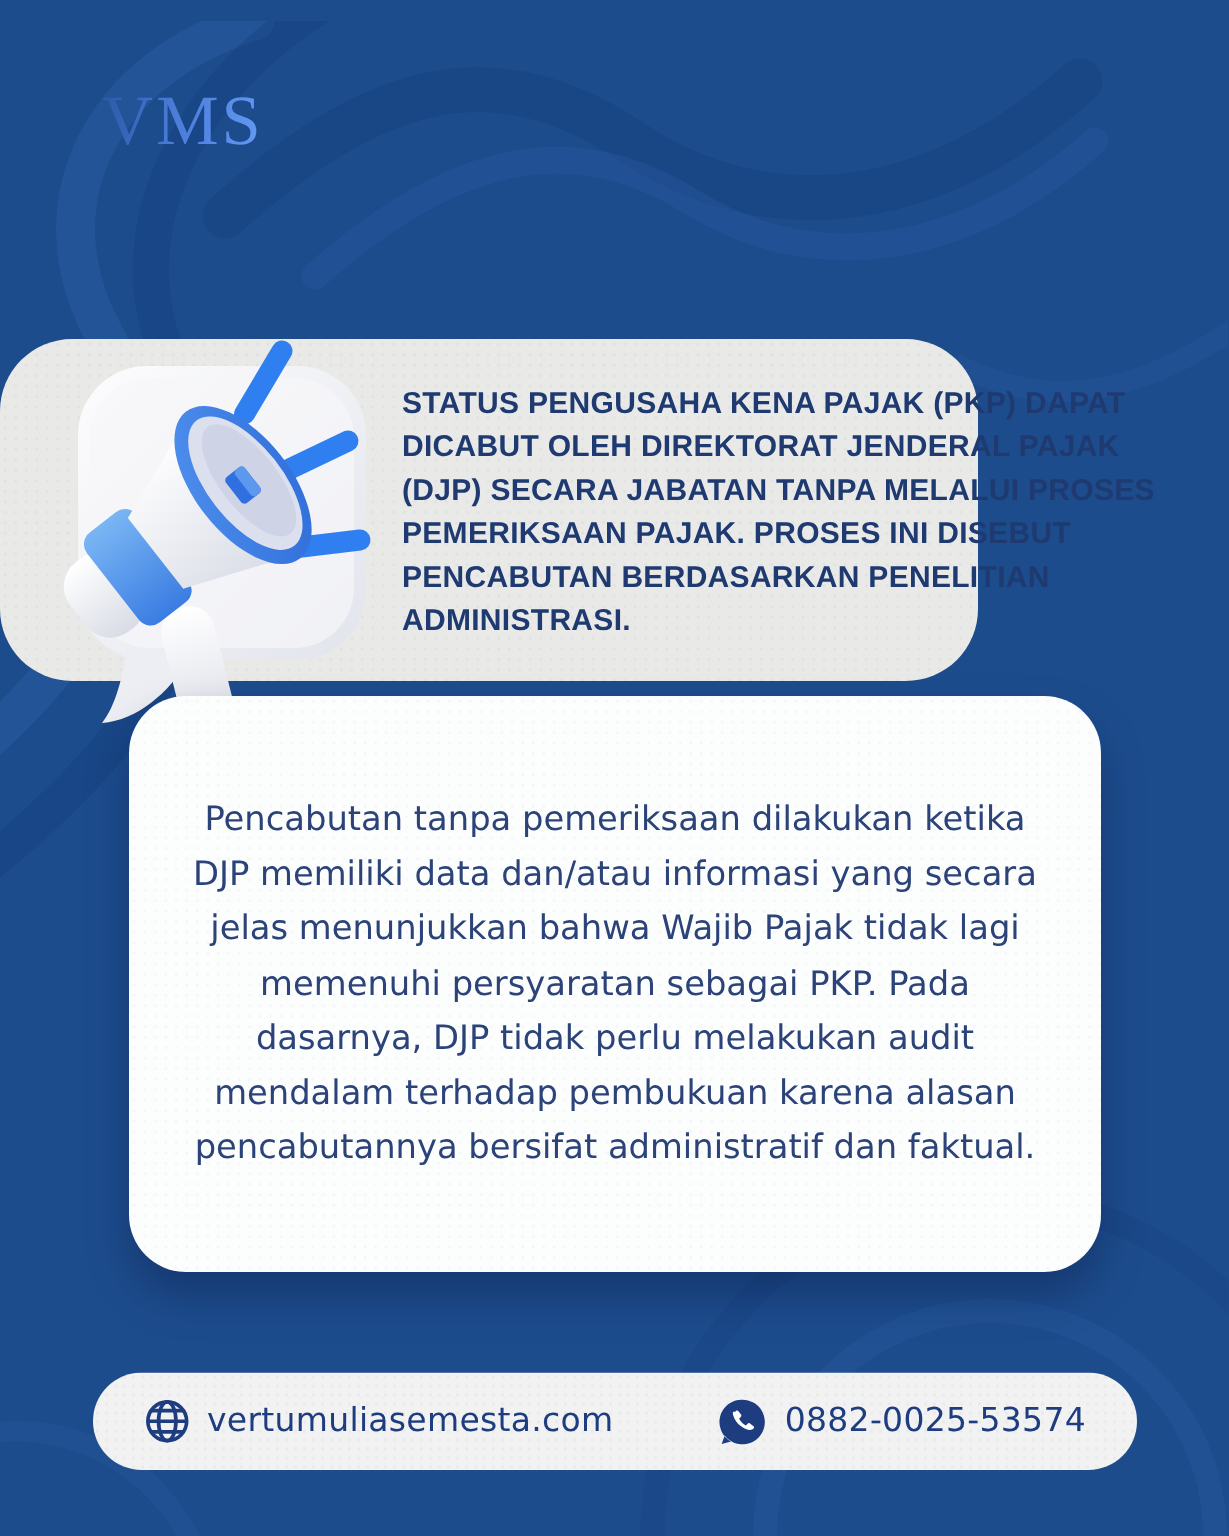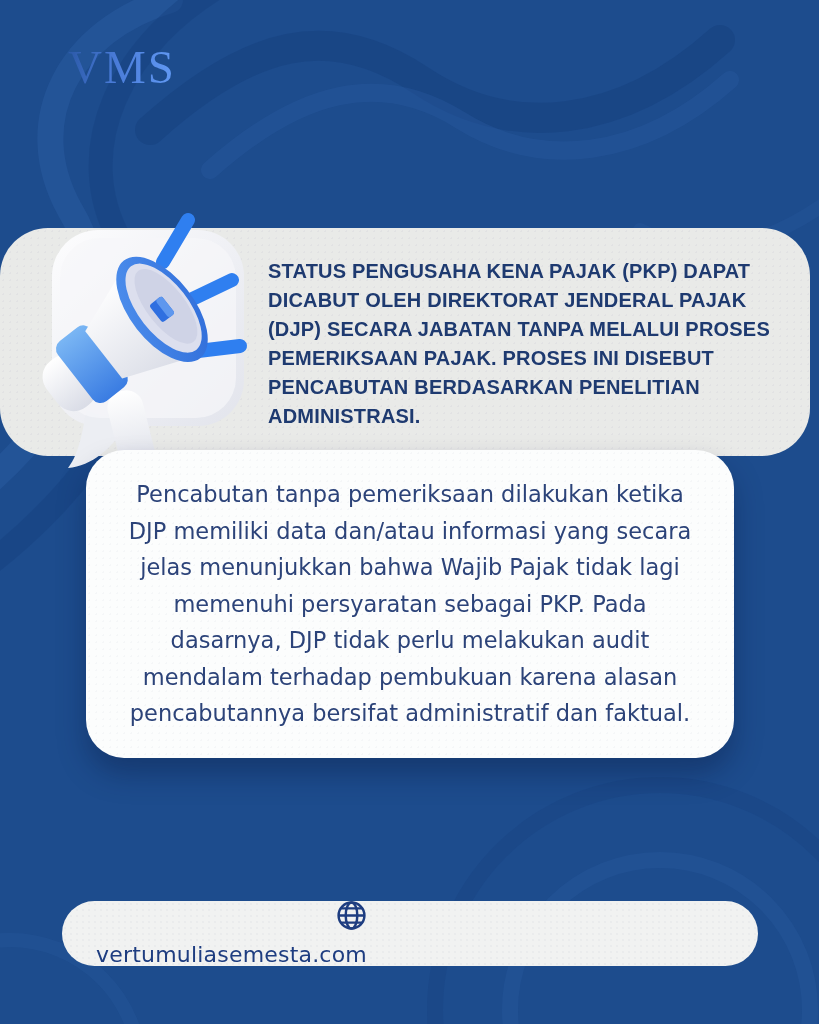--- a/index.html
+++ b/index.html
@@ -2,54 +2,54 @@
 <html><head>
 <meta charset="utf-8">
 <style>
   html,body{margin:0;padding:0;}
   body{
     width:819px;height:1024px;position:relative;overflow:hidden;
     background:#1d4c8d;
     font-family:"Liberation Sans",sans-serif;
   }
   .bg-decor{position:absolute;inset:0;pointer-events:none;}
-  .stage{position:absolute;inset:0;}
+  .stage{position:absolute;inset:0;margin-top:14px;}
 
   
   .header{position:absolute;left:68px;top:44px;display:flex;align-items:center;gap:16px;}
   .logo{
     font-family:"Liberation Serif",serif;
     font-size:47px;line-height:1;letter-spacing:2px;
     background:linear-gradient(95deg,#2b59a8 0%,#4a7cd9 45%,#639bf5 100%);
     -webkit-background-clip:text;background-clip:text;color:transparent;
   }
   .company{
     color:#ffffff;font-size:23px;font-weight:bold;letter-spacing:.3px;
     font-family:"Liberation Sans","DejaVu Sans",sans-serif;
     padding-top:6px;
   }
 
   
   .announce-card{
-    position:absolute;left:0;top:228px;width:810px;height:228px;
+    position:absolute;left:0;top:212px;width:652px;height:228px;
     background:#e9eae8;border-radius:48px;
     background-image:radial-gradient(rgba(120,130,160,0.07) 1px,transparent 1px);
     background-size:7px 7px;
   }
   .headline{
     position:absolute;left:268px;top:29px;width:522px;
     color:#1e3a70;font-weight:bold;font-size:20px;line-height:29px;
     letter-spacing:.2px;text-transform:uppercase;
   }
 
   .megaphone{position:absolute;left:-10px;top:200px;width:272px;height:272px;}
 
   
   .body-card{
-    position:absolute;left:86px;top:450px;width:648px;height:308px;
+    position:absolute;left:86px;top:450px;width:648px;height:384px;
     background:#fcfdfd;border-radius:38px;
     box-shadow:0 16px 28px rgba(8,24,60,0.35);
     display:flex;align-items:center;justify-content:center;
     background-image:radial-gradient(rgba(120,130,160,0.05) 1px,transparent 1px);
     background-size:7px 7px;
   }
   .body-text{
     width:585px;text-align:center;
     color:#2c4379;font-size:22.5px;line-height:36.5px;
     font-family:"DejaVu Sans",sans-serif;
@@ -57,21 +57,21 @@
 
   
   .footer-pill{
     position:absolute;left:62px;top:901px;width:696px;height:65px;
     background:#f1f2f1;border-radius:33px;
     display:flex;align-items:center;justify-content:space-between;
     padding:0 34px;box-sizing:border-box;
     background-image:radial-gradient(rgba(120,130,160,0.06) 1px,transparent 1px);
     background-size:6px 6px;
   }
-  .contact{display:flex;align-items:flex-end;gap:11px;flex-direction:column;}
+  .contact{display:flex;align-items:center;gap:11px;}
   .contact .label{
     color:#1e3d80;font-size:22px;font-weight:500;letter-spacing:.2px;
     font-family:"DejaVu Sans",sans-serif;
   }
   .contact svg{display:block;}
 </style>
 </head>
 <body>
 
 <div class="stage">
@@ -163,16 +163,23 @@
         <g fill="none" stroke="#1e3d80" stroke-width="1.9">
           <circle cx="12" cy="12" r="10"></circle>
           <ellipse cx="12" cy="12" rx="4.5" ry="10"></ellipse>
           <path d="M2 12 H22 M3.5 6.5 H20.5 M3.5 17.5 H20.5"></path>
         </g>
       </svg>
       <span class="label">vertumuliasemesta.com</span>
     </div>
 
 
+    <div class="contact">
+      <svg width="34" height="34" viewBox="0 0 24 24">
+        <path d="M12 1.5 A10.5 10.5 0 1 1 3.6 18.3 L2.2 22.4 L6.6 21.2 A10.5 10.5 0 0 1 12 1.5 Z" fill="#1e3d80"></path>
+        <path d="M8.6 7.2 c.3-.7 1-.8 1.4-.4 l1.3 1.7 c.3.4.2.8-.1 1.1 l-.8.8 c.5 1.3 1.9 2.7 3.2 3.2 l.8-.8 c.3-.3.7-.4 1.1-.1 l1.7 1.3 c.5.4.3 1.1-.4 1.4 -1.2.6-2.8.4-4.6-.8 -1.7-1.1-3.1-2.5-4-4.3 -.8-1.6-.9-2.6-.6-3.1 Z" fill="#ffffff"></path>
+      </svg>
+      <span class="label">0882-0025-53574</span>
+    </div>
 
   </div>
 
 </div>
 
 </body></html>

